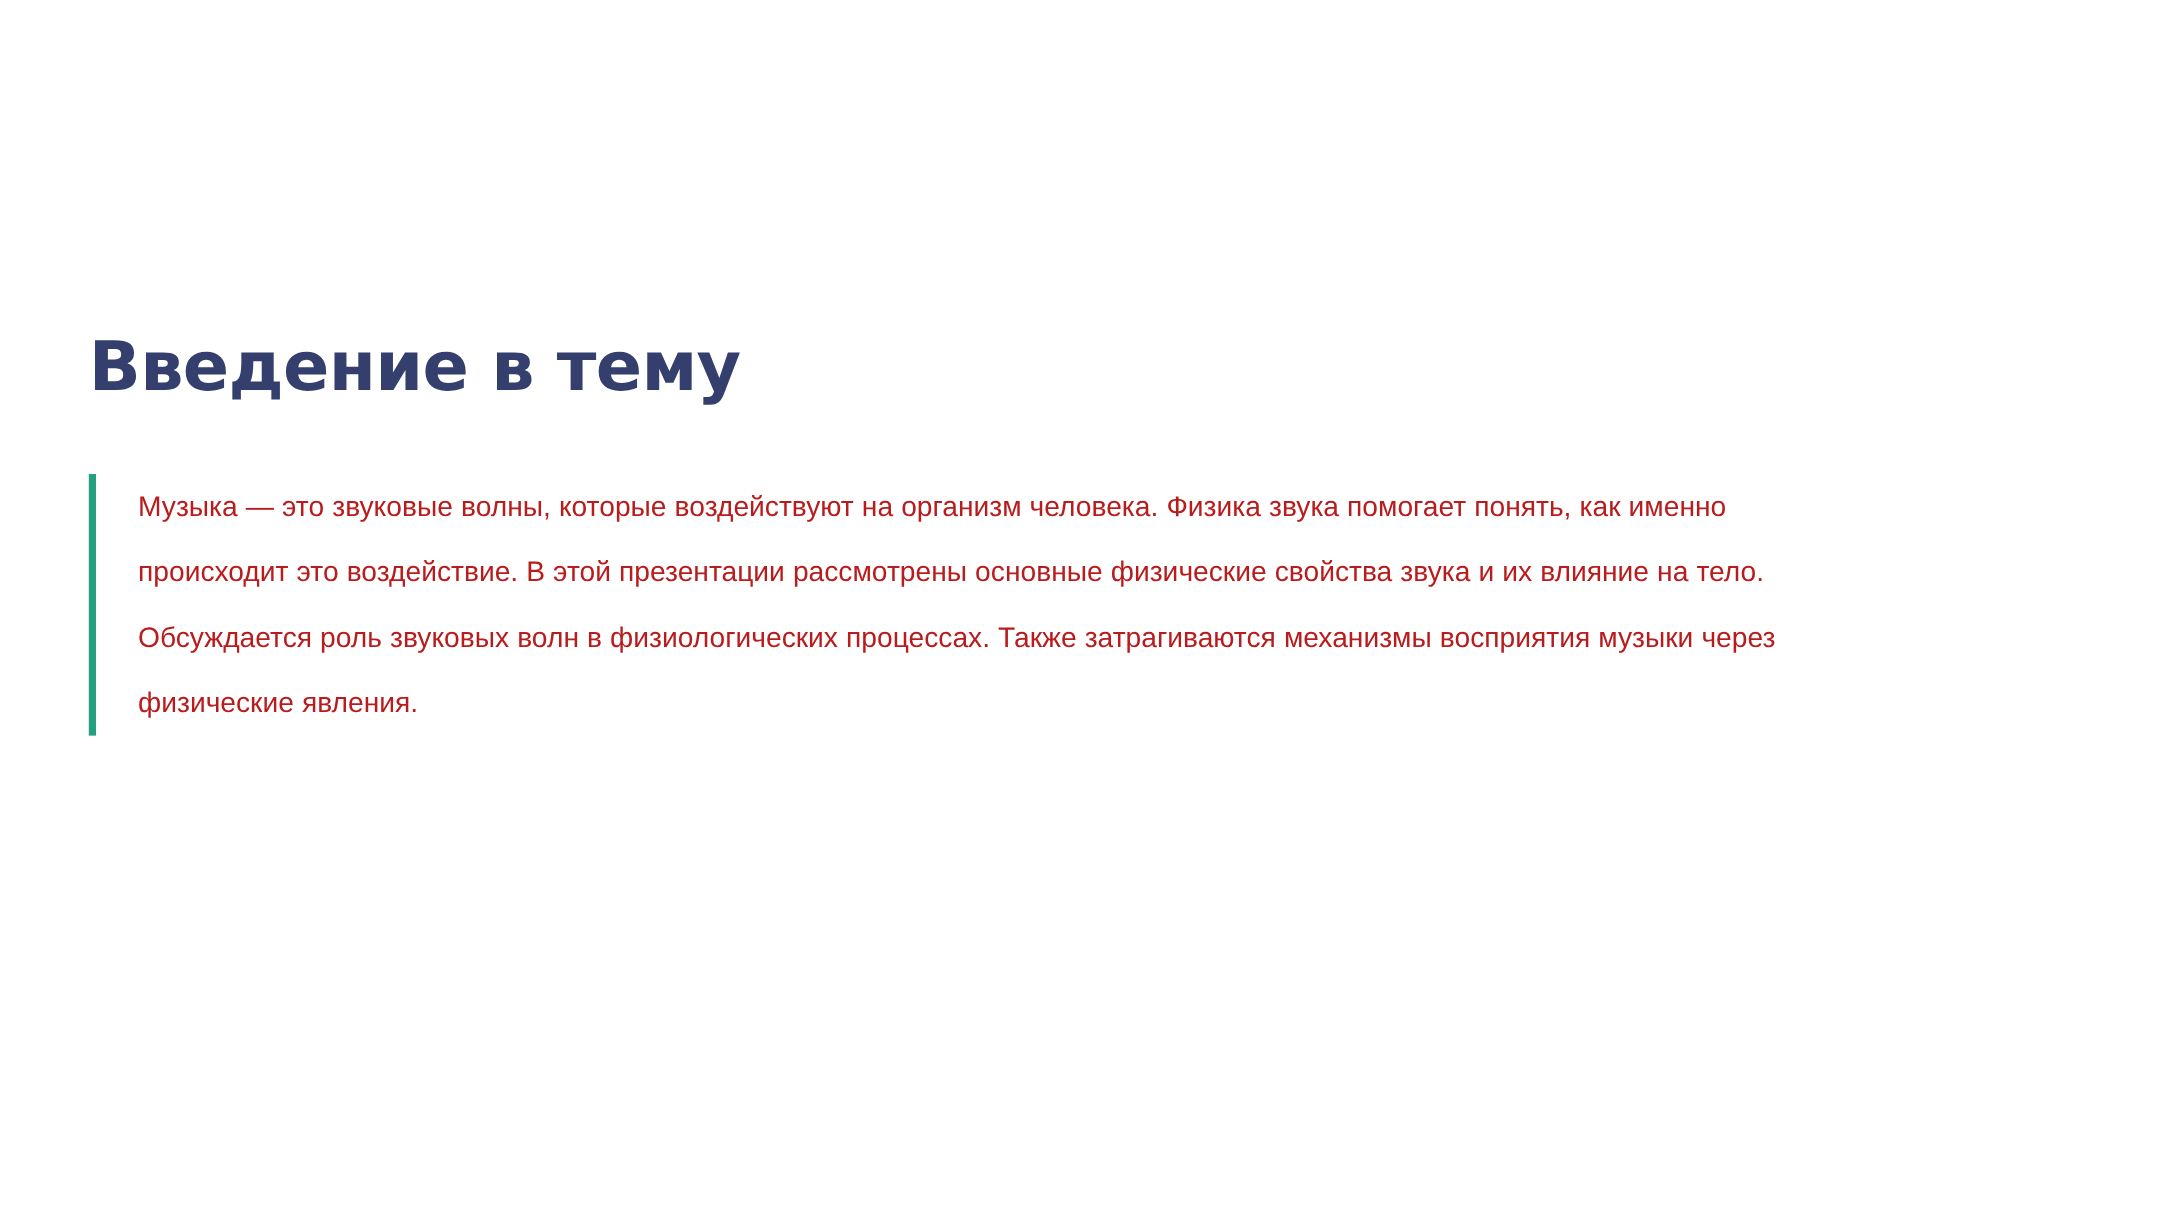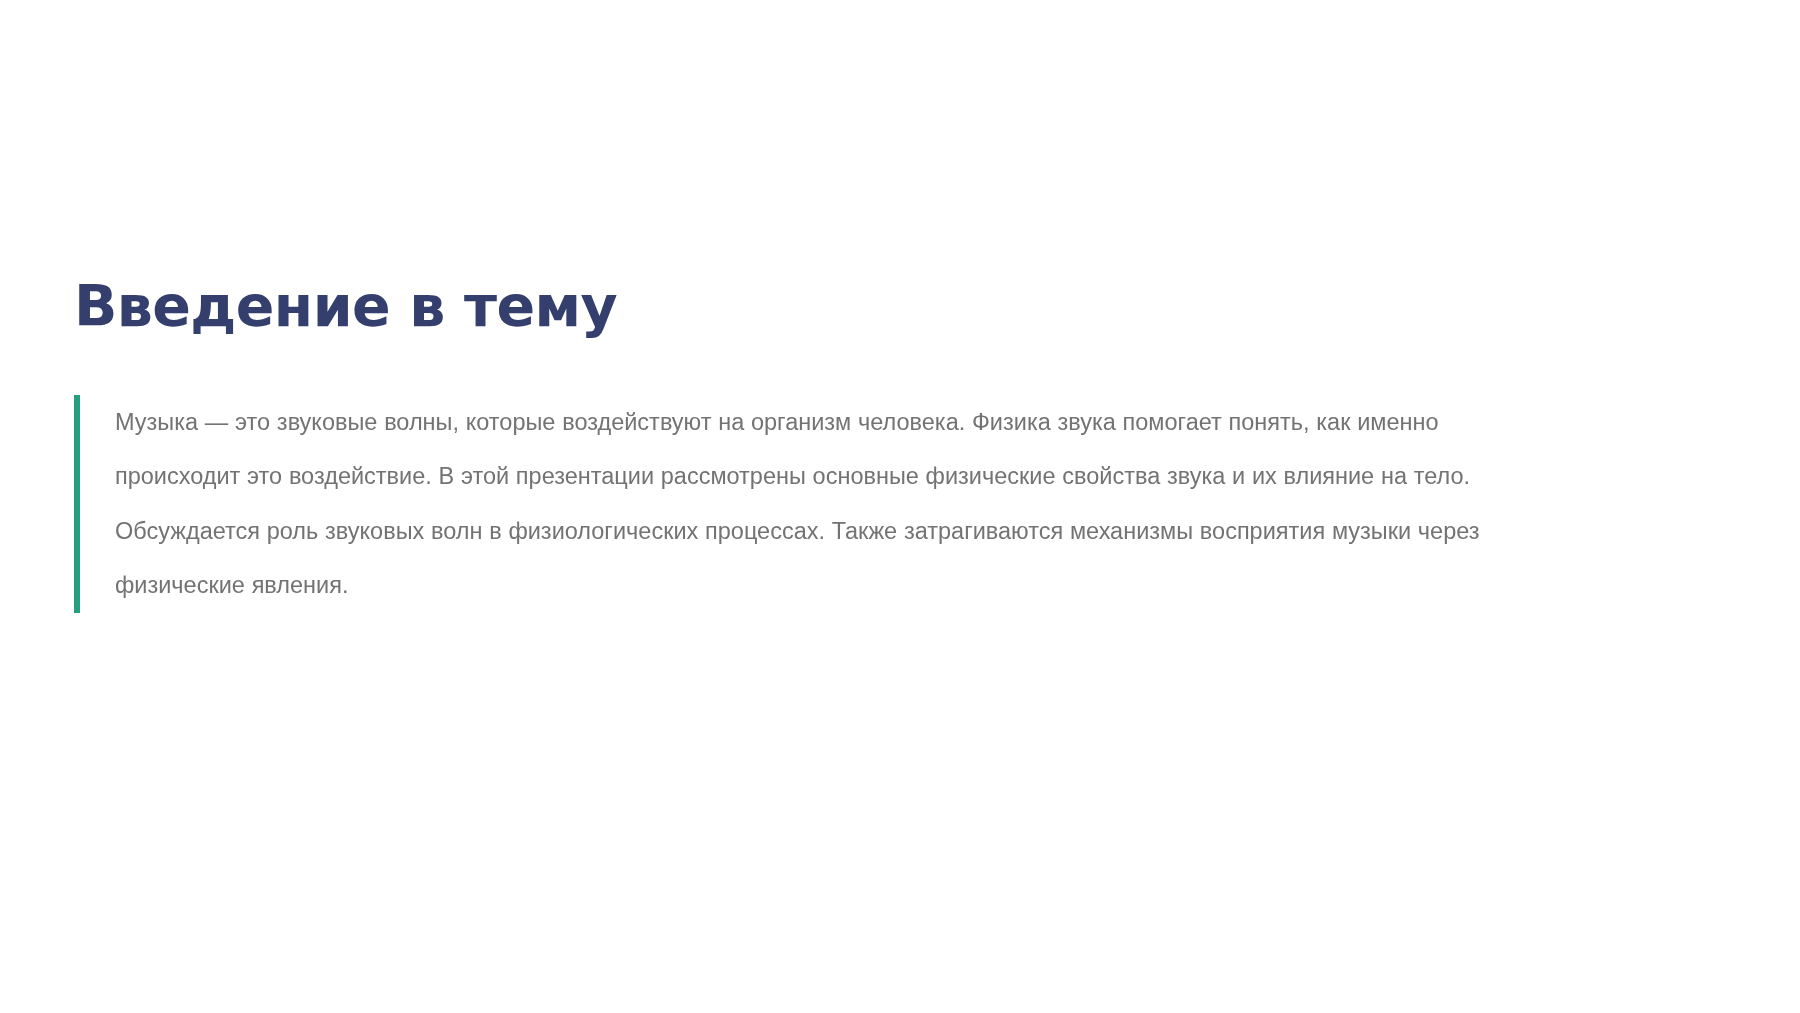--- a/index.html
+++ b/index.html
@@ -59,21 +59,21 @@
     border-radius: 0;
   }
 
   .body-paragraph {
     margin: 0;
     padding: 0;
     font-family: "Liberation Sans", "DejaVu Sans", sans-serif;
     font-size: 23.5px;
     font-weight: 400;
     line-height: 54.5px;
-    color: #737373;
+    color: #b91c1c;
     width: 1400px;
     text-align: left;
     word-spacing: 0.2px;
   }
 </style>
 </head>
 <body>
 
 <div class="slide">
 

